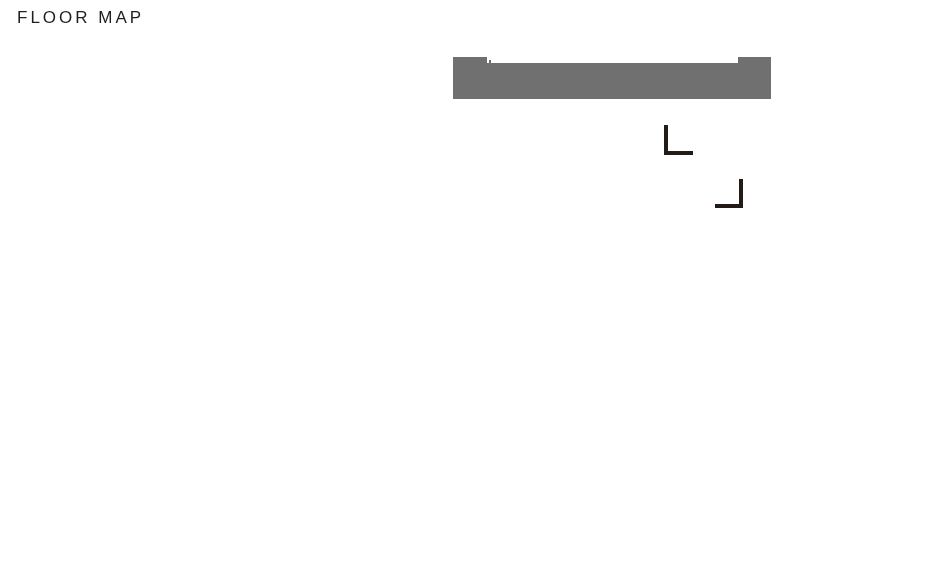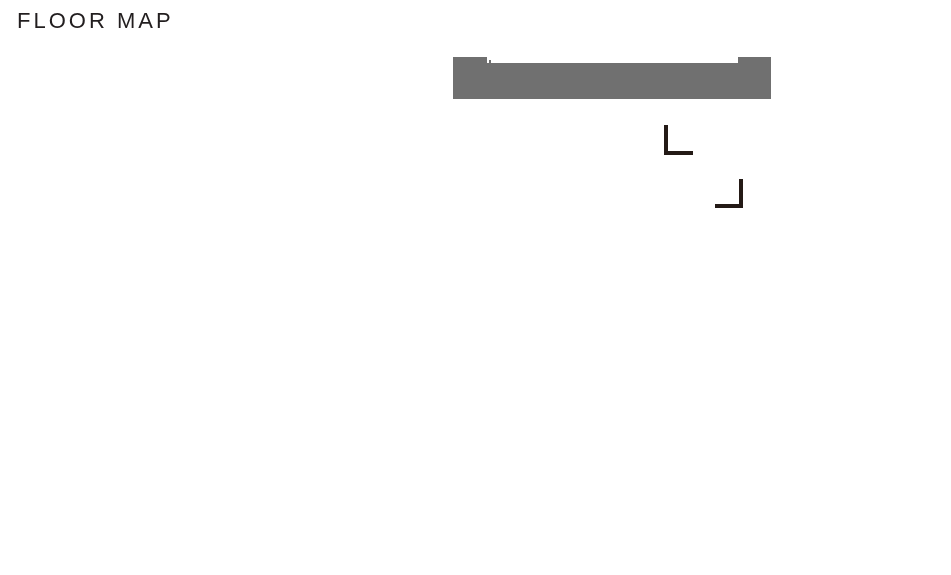--- a/index.html
+++ b/index.html
@@ -12,21 +12,21 @@
     position: relative;
     width: 951px;
     height: 575px;
     background: #ffffff;
     overflow: hidden;
   }
   .page-title {
     position: absolute;
     left: 17px;
     top: 8px;
-    font-size: 22px;
+    font-size: 17px;
     font-weight: 300;
     letter-spacing: 3px;
     color: #221e1f;
     white-space: pre;
   }
   .floor-map-canvas {
     position: absolute;
     left: 0;
     top: 0;
     width: 951px;

